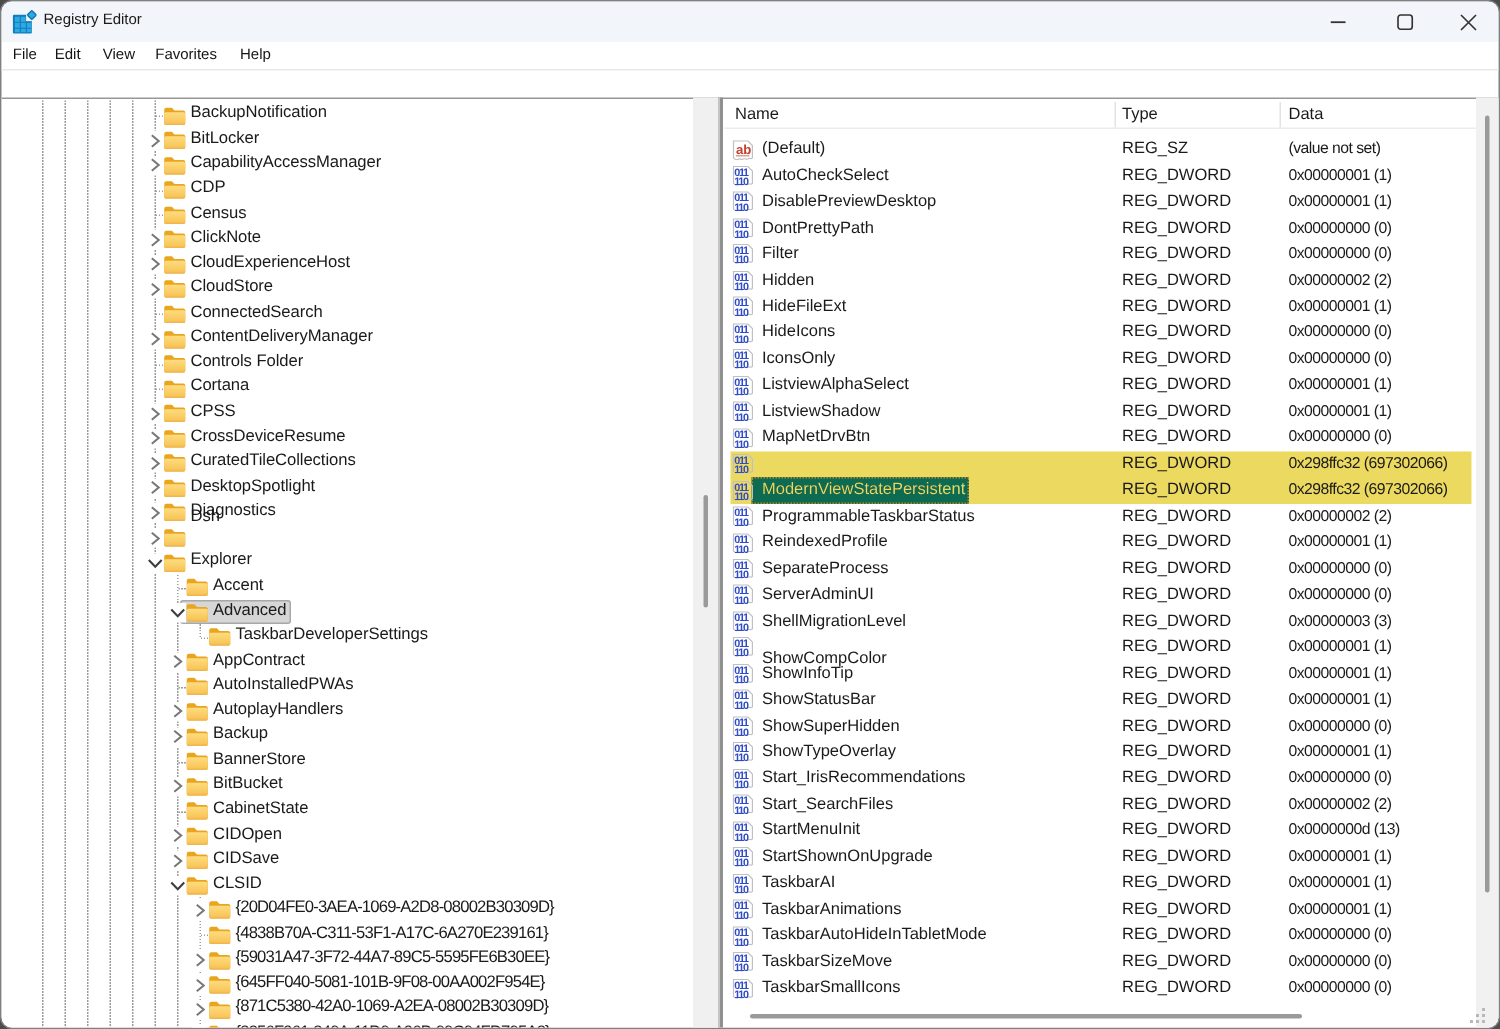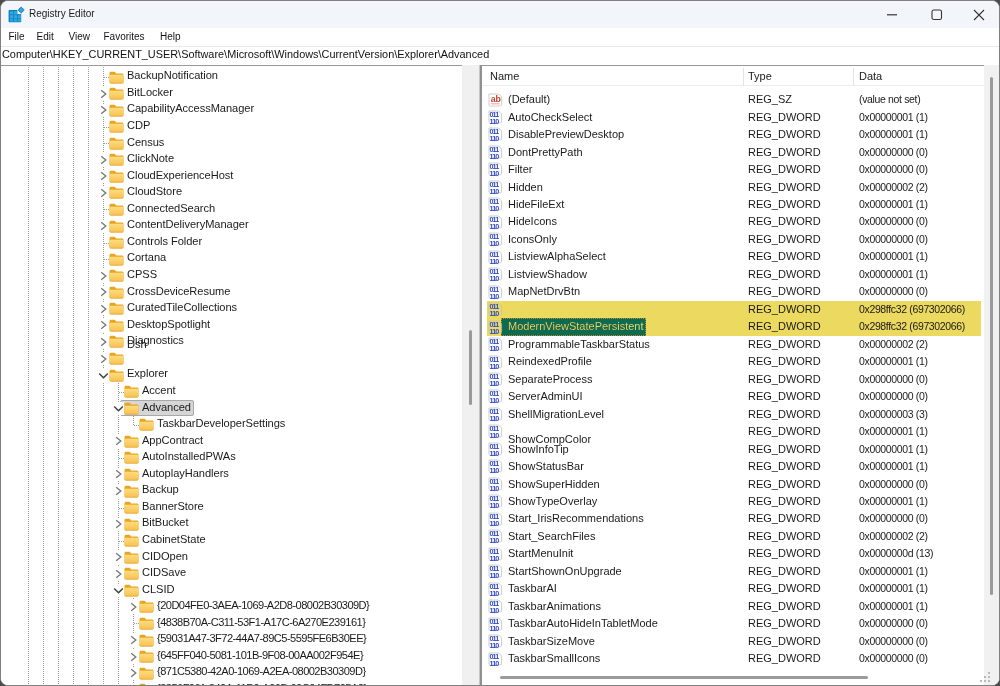--- a/index.html
+++ b/index.html
@@ -62,21 +62,20 @@
       <svg class="abs" style="left:886px;top:13px" width="17" height="2" viewBox="0 0 17 2">
         <rect width="10" height="1.2" y="0.2" fill="#333"></rect>
       </svg>
       <svg class="abs" style="left:930px;top:8px" width="12" height="12" viewBox="0 0 12 12">
         <rect x="1" y="1" width="9.5" height="9.5" rx="1.8" fill="none" stroke="#333" stroke-width="1.1"></rect>
       </svg>
       <svg class="abs" style="left:972px;top:8px" width="12" height="12" viewBox="0 0 12 12">
         <path d="M1 1L11 11M11 1L1 11" stroke="#333" stroke-width="1.1"></path>
       </svg>
     </div>
-    <div id="addr">Computer\HKEY_CURRENT_USER\Software\Microsoft\Windows\CurrentVersion\Explorer\Advanced</div>
     <div id="content"></div>
     <div id="lsbtrack"></div>
     <div class="thumb" style="left:468px;top:329px;width:2.5px;height:75px"></div>
     <div id="divider"></div>
     <div class="dotv" style="left:27px;top:66px;height:618px"></div>
     <div class="dotv" style="left:42px;top:66px;height:618px"></div>
     <div class="dotv" style="left:57px;top:66px;height:618px"></div>
     <div class="dotv" style="left:72px;top:66px;height:618px"></div>
     <div class="dotv" style="left:87px;top:66px;height:618px"></div>
     <div class="dotv" style="left:102px;top:66px;height:618px"></div>

